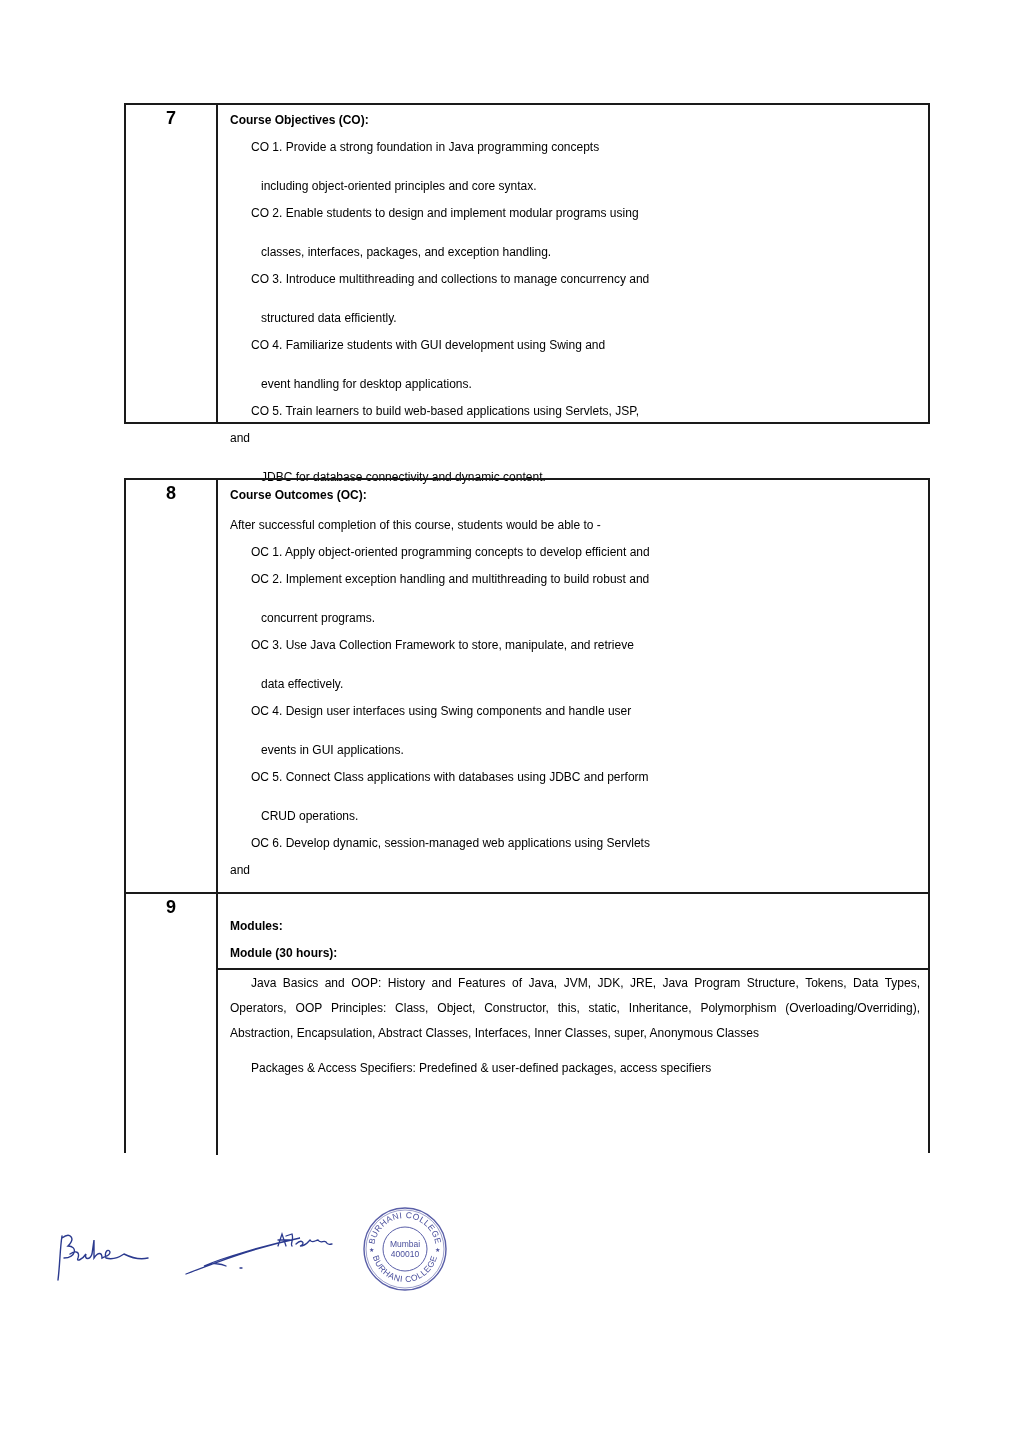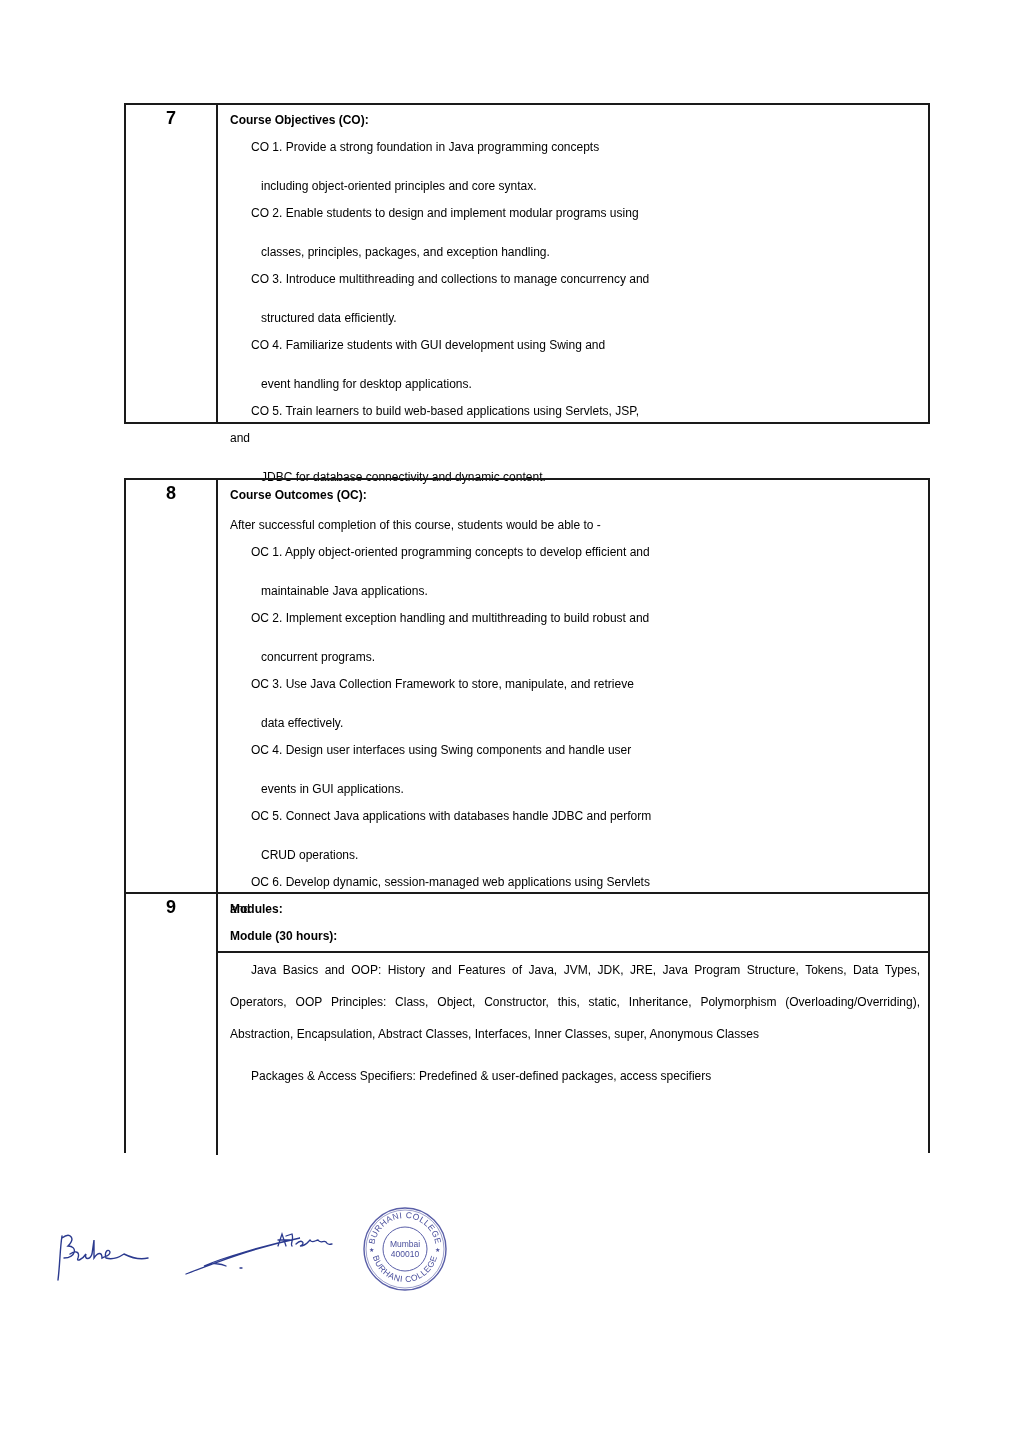--- a/index.html
+++ b/index.html
@@ -8,64 +8,64 @@
   .tbl { position:absolute; left:124px; width:806px; border:2px solid #1a1a1a; box-sizing:border-box; }
   .row { display:flex; position:relative; }
   .num { width:92px; flex:none; border-right:2px solid #1a1a1a; box-sizing:border-box;
          text-align:center; font-weight:bold; font-size:18px; padding-top:3px; }
   .cell { flex:1; padding:2px 8px 0 12px; font-size:12px; line-height:27px; }
   .cell b { font-weight:normal;margin-left:21px; }
   .hd { font-weight:bold; }
   .item { margin:0; }
   .item .cont { padding-left:31px; display:block;margin-top:12px; }
   .sep-top { border-top:2px solid #1a1a1a; }
-  .just { text-align:justify; line-height:32px; }
+  .just { text-align:justify; line-height:25px; }
   .inner-line { border-top:2px solid #1a1a1a; margin-left:-12px; margin-right:-8px; }
   .open-bottom { border-bottom:none; }
   .sig { position:absolute; }
   .stamp { position:absolute; left:362px; top:1206px; width:86px; height:86px; }
 </style>
 </head>
 <body>
 
 <div class="tbl" style="top:103px;height:321px;">
   <div class="row" style="height:100%;">
     <div class="num">7</div>
     <div class="cell">
       <div class="hd">Course Objectives (CO):</div>
       <div id="co-list">
           <div class="item"><b>CO 1.</b> <span>Provide a strong foundation in Java programming concepts</span><span class="cont">including object-oriented principles and core syntax.</span></div>
-          <div class="item"><b>CO 2.</b> <span>Enable students to design and implement modular programs using</span><span class="cont">classes, principles, packages, and exception handling.</span></div>
+          <div class="item"><b>CO 2.</b> <span>Enable students to design and implement modular programs using</span><span class="cont">classes, interfaces, packages, and exception handling.</span></div>
           <div class="item"><b>CO 3.</b> <span>Introduce multithreading and collections to manage concurrency and</span><span class="cont">structured data efficiently.</span></div>
           <div class="item"><b>CO 4.</b> <span>Familiarize students with GUI development using Swing and</span><span class="cont">event handling for desktop applications.</span></div>
           <div class="item"><b>CO 5.</b> <span>Train learners to build web-based applications using Servlets, JSP,</span><span style="display: block;">and</span><span class="cont">JDBC for database connectivity and dynamic content.</span></div>
         </div>
     </div>
   </div>
 </div>
 
 <div class="tbl open-bottom" style="top:478px;height:675px;">
   <div class="row" style="height:412px;">
     <div class="num">8</div>
     <div class="cell">
       <div class="hd" style="margin-bottom:3px;">Course Outcomes (OC):</div>
       <div>After successful completion of this course, students would be able to -</div>
       <div id="oc-list">
-          <div class="item"><b>OC 1.</b> <span>Apply object-oriented programming concepts to develop efficient and</span><span class="cont">maintainable Java applications.</span></div>
+          <div class="item"><b>OC 1.</b> <span>Apply object-oriented programming concepts to develop efficient and</span></div>
           <div class="item"><b>OC 2.</b> <span>Implement exception handling and multithreading to build robust and</span><span class="cont">concurrent programs.</span></div>
           <div class="item"><b>OC 3.</b> <span>Use Java Collection Framework to store, manipulate, and retrieve</span><span class="cont">data effectively.</span></div>
           <div class="item"><b>OC 4.</b> <span>Design user interfaces using Swing components and handle user</span><span class="cont">events in GUI applications.</span></div>
-          <div class="item"><b>OC 5.</b> <span>Connect Java applications with databases handle JDBC and perform</span><span class="cont">CRUD operations.</span></div>
+          <div class="item"><b>OC 5.</b> <span>Connect Class applications with databases using JDBC and perform</span><span class="cont">CRUD operations.</span></div>
           <div class="item"><b>OC 6.</b> <span>Develop dynamic, session-managed web applications using Servlets</span><span style="display: block;">and</span></div>
         </div>
     </div>
   </div>
   <div class="row sep-top" style="height:261px;">
     <div class="num">9</div>
-    <div class="cell" style="padding-top:2px;">
+    <div class="cell" style="padding-top:19px;">
       <div class="hd">Modules:</div>
       <div class="hd" style="margin-bottom:1px;">Module (30 hours):</div>
       <div class="inner-line"></div>
       <div id="topic-list" style="padding-top:1px;">
           <div class="just" style="margin-bottom: 10px;"><b>Java Basics and OOP</b><span>:</span><span> History and Features of Java, JVM, JDK, JRE, Java Program Structure, Tokens, Data Types, Operators, OOP Principles: Class, Object, Constructor, this, static, Inheritance, Polymorphism (Overloading/Overriding), Abstraction, Encapsulation, Abstract Classes, Interfaces, Inner Classes, super, Anonymous Classes</span></div>
           <div class="just" style="margin-bottom: 10px;"><b>Packages &amp; Access Specifiers:</b><span></span><span> Predefined &amp; user-defined packages, access specifiers</span></div>
         </div>
     </div>
   </div>
 </div>

